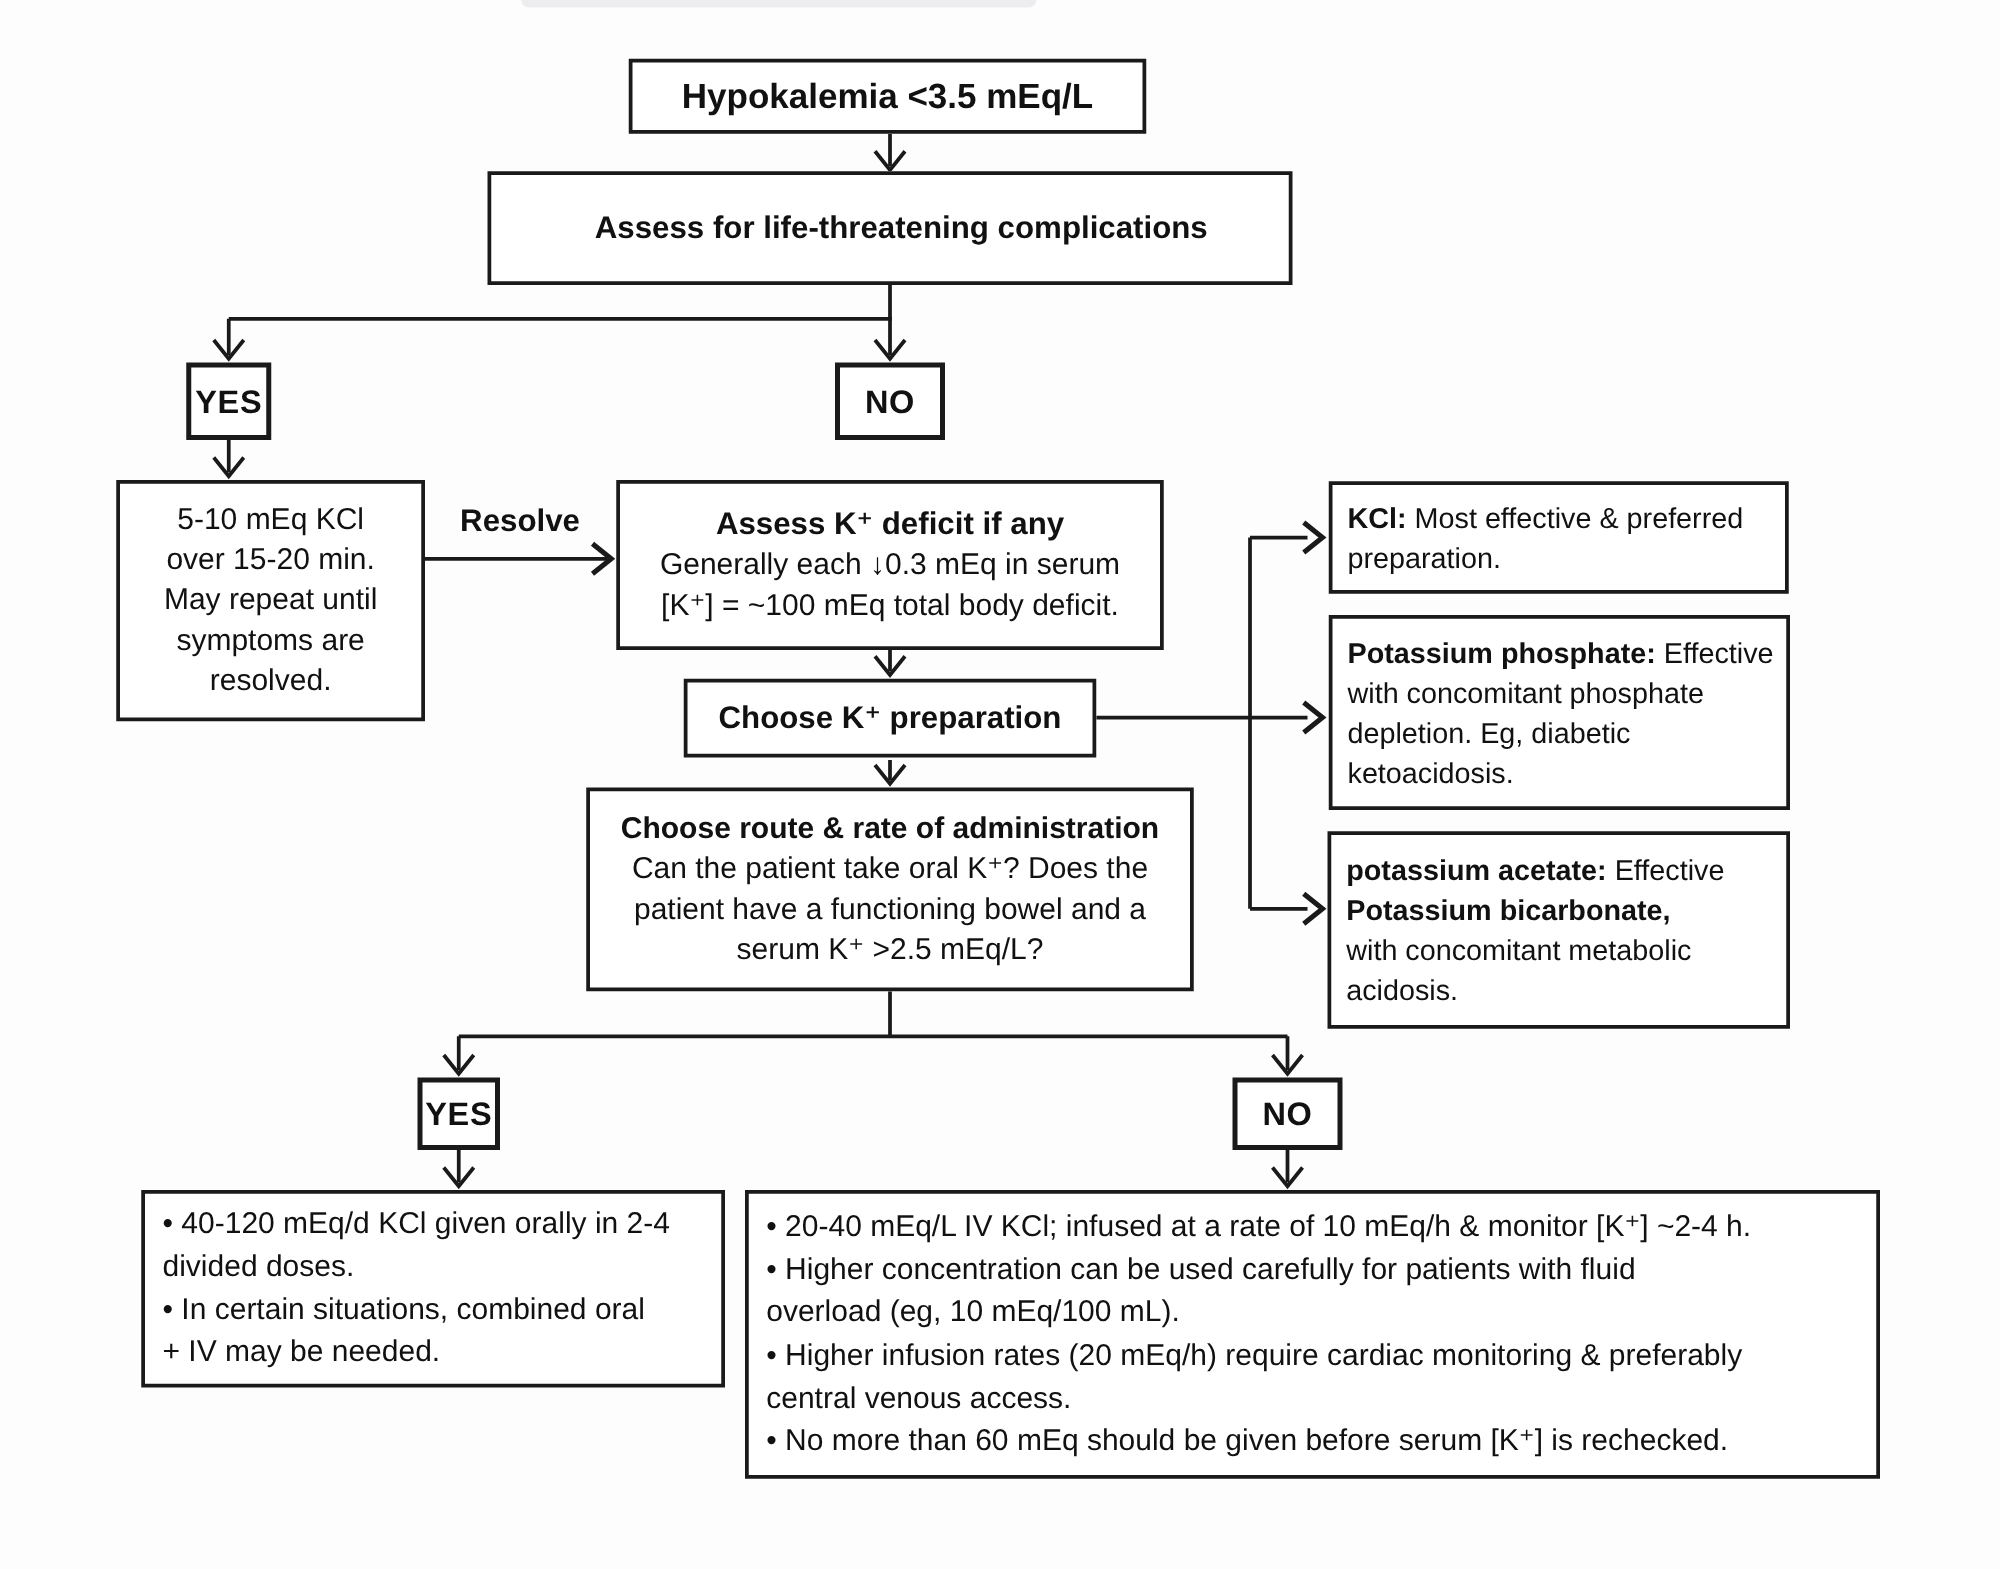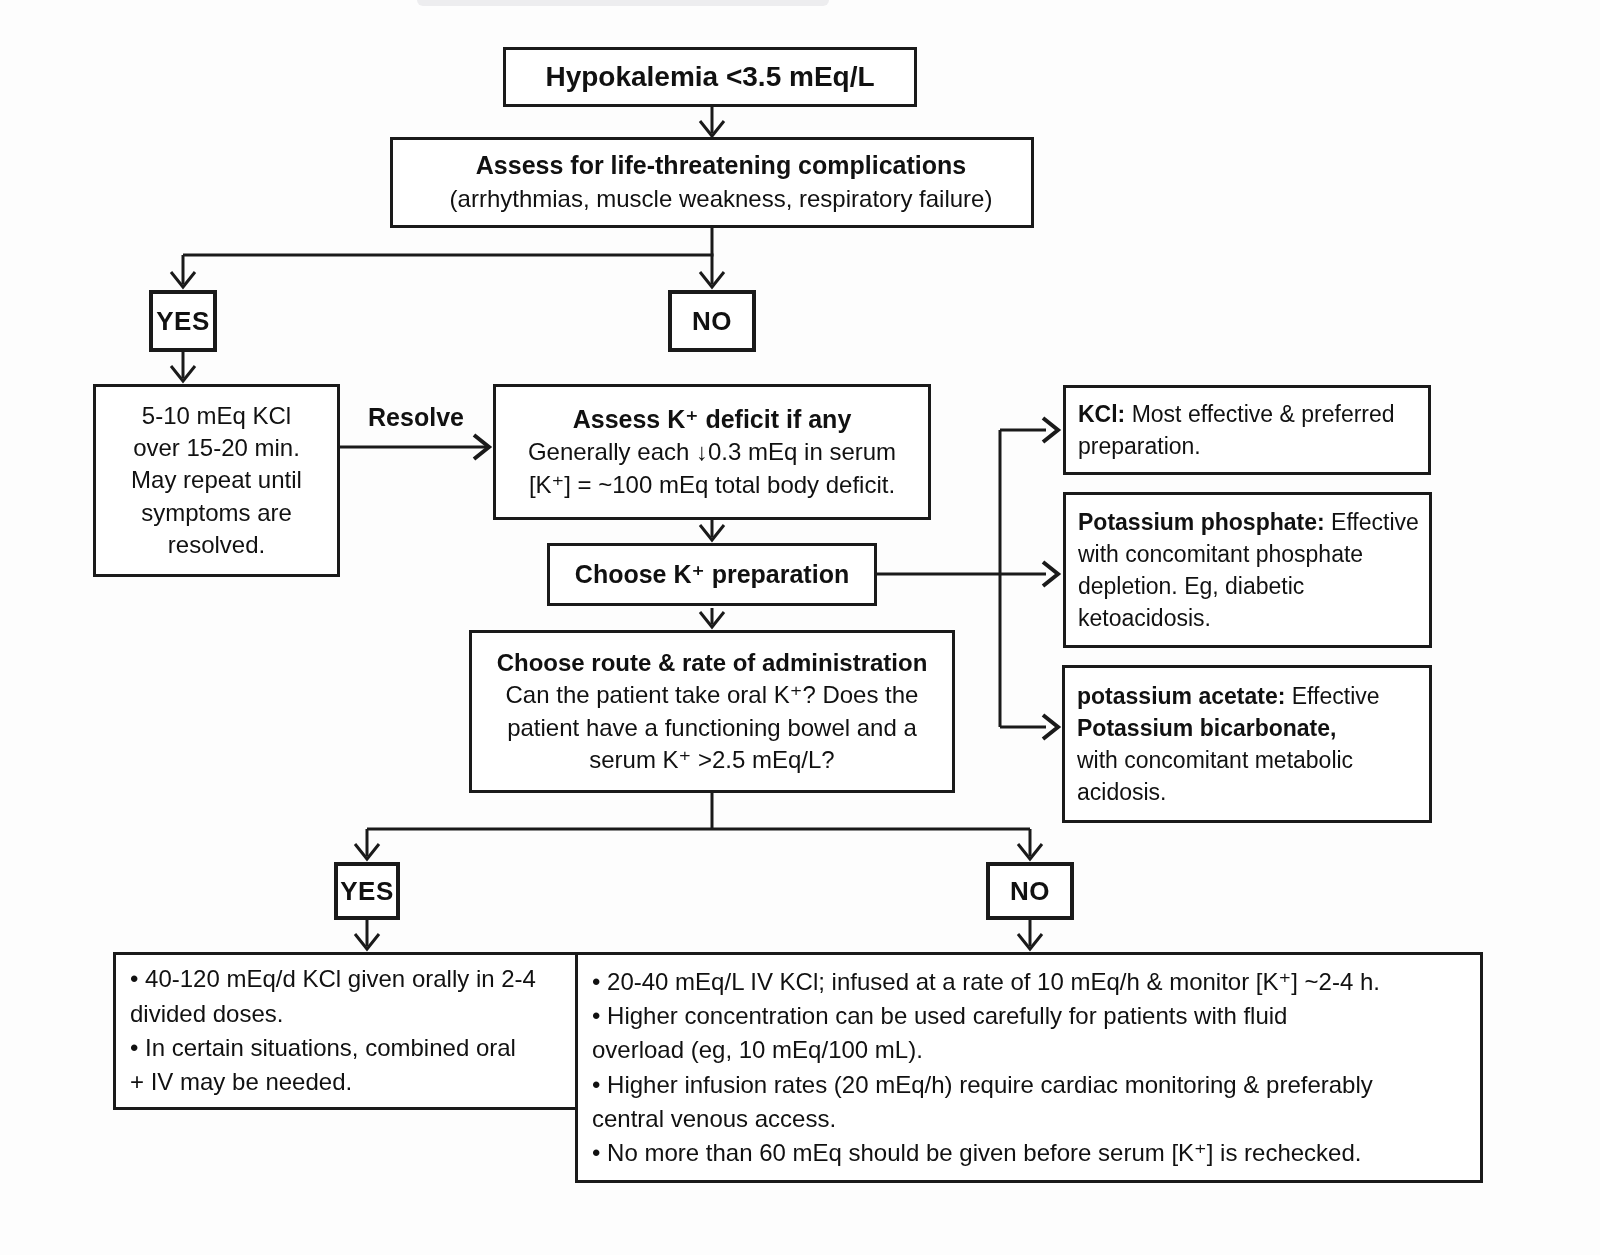--- a/index.html
+++ b/index.html
@@ -91,21 +91,20 @@
       <polyline points="1018,934 1030,949 1042,934"></polyline>
     </g>
   </svg>
 
   <div class="box" style="left:503px;top:47px;width:414px;height:60px;">
     <div class="title-lg">Hypokalemia &lt;3.5 mEq/L</div>
   </div>
 
   <div class="box" style="left:390px;top:137px;width:644px;height:91px;padding-left:30px;">
     <div class="heading">Assess for life-threatening complications</div>
-    <div class="bodyline">(arrhythmias, muscle weakness, respiratory failure)</div>
   </div>
 
   <div class="box small" style="left:149px;top:290px;width:68px;height:62px;">
     <div>YES</div>
   </div>
   <div class="box small" style="left:668px;top:290px;width:88px;height:62px;">
     <div>NO</div>
   </div>
 
   <div class="box" style="left:93px;top:384px;width:247px;height:193px;">
@@ -161,21 +160,21 @@
     <div>NO</div>
   </div>
 
   <div class="box la bullets" style="left:93px;top:952px;width:467px;height:158px;padding-left:14px;margin-left:20px;">
     <div class="bodyline">• 40-120 mEq/d KCl given orally in 2-4</div>
     <div class="bodyline">divided doses.</div>
     <div class="bodyline">• In certain situations, combined oral</div>
     <div class="bodyline">+ IV may be needed.</div>
   </div>
 
-  <div class="box la bullets" style="left:575px;top:952px;width:908px;height:231px;padding-left:14px;">
+  <div class="box la bullets" style="left:596px;top:952px;width:908px;height:231px;padding-left:14px;">
     <div class="bodyline">• 20-40 mEq/L IV KCl; infused at a rate of 10 mEq/h &amp; monitor [K⁺] ~2-4 h.</div>
     <div class="bodyline">• Higher concentration can be used carefully for patients with fluid</div>
     <div class="bodyline">overload (eg, 10 mEq/100 mL).</div>
     <div class="bodyline">• Higher infusion rates (20 mEq/h) require cardiac monitoring &amp; preferably</div>
     <div class="bodyline">central venous access.</div>
     <div class="bodyline">• No more than 60 mEq should be given before serum [K⁺] is rechecked.</div>
   </div>
 
 </div>
 

